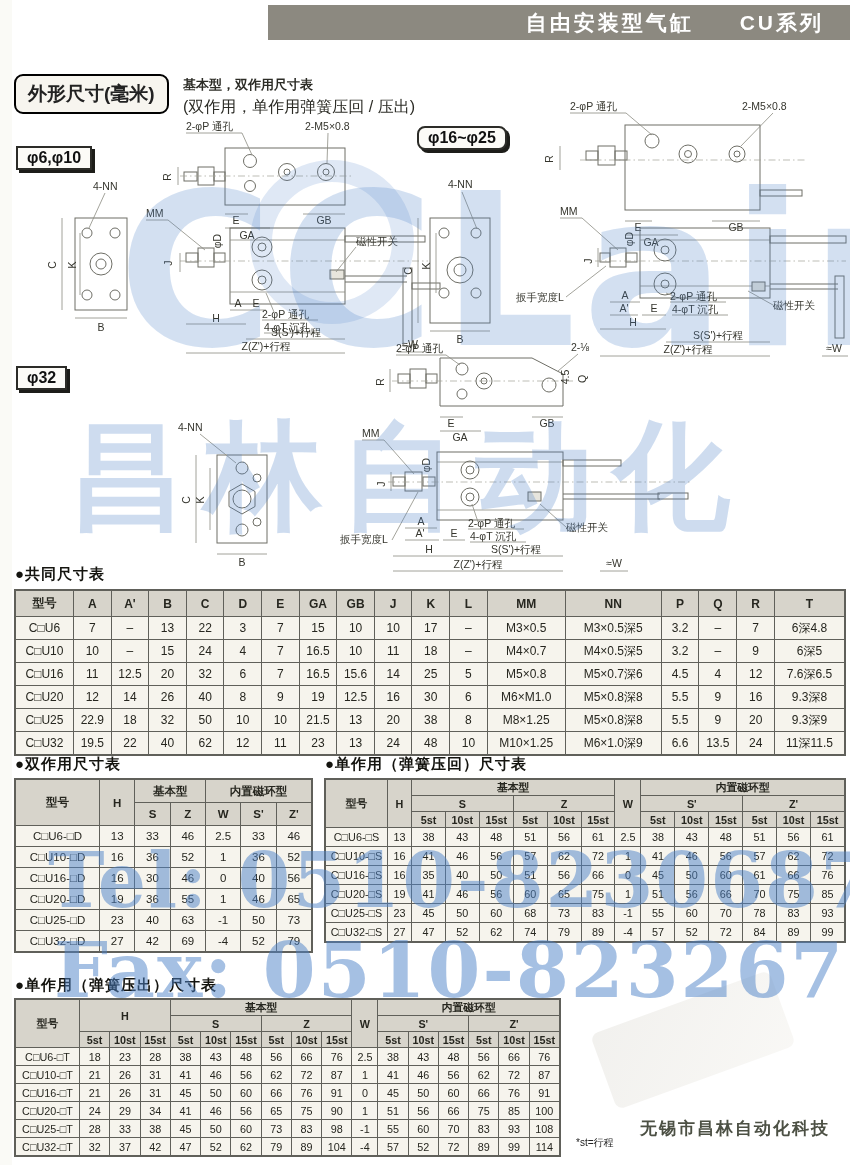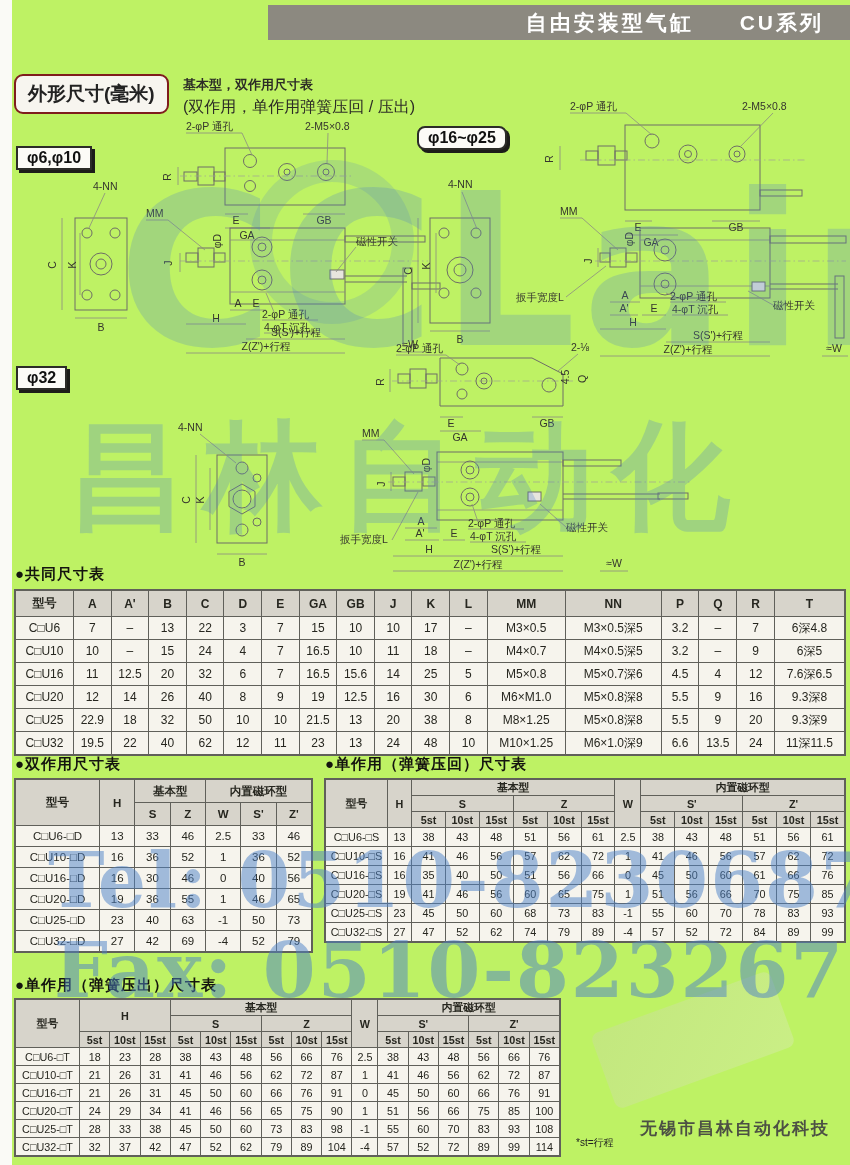--- a/index.html
+++ b/index.html
@@ -1,25 +1,25 @@
 <!DOCTYPE html>
 <html><head>
 <meta charset="utf-8">
 <style>
   html,body{margin:0;padding:0;background:#dddbd4;}
-  #page{position:relative;width:850px;height:1165px;background:#bef264;overflow:hidden;
+  #page{position:relative;width:850px;height:1165px;background:#ffffff;overflow:hidden;
         font-family:"Liberation Sans",sans-serif;color:#26261f;}
   #edge-strip{position:absolute;left:0;top:0;width:12px;height:100%;background:#fafaf6;}
   
   #header-bar{position:absolute;left:268px;top:5px;width:582px;height:35px;background:#8c8980;z-index:2;
               color:#ffffff;font-size:21px;font-weight:bold;line-height:35px;text-align:right;
               padding-right:26px;box-sizing:border-box;letter-spacing:3px;}
   #header-bar .t1{margin-right:46px;}
   
-  #dim-box{position:absolute;left:14px;top:74px;padding:5px 12px;border:2px solid #7f1d1d;border-radius:9px;
+  #dim-box{position:absolute;left:14px;top:74px;padding:5px 12px;border:2px solid #000000;border-radius:9px;
            font-size:19px;font-weight:bold;background:#f7f5ef;color:#222;z-index:2;}
   #subtitle{position:absolute;left:183px;top:76px;z-index:2;color:#2c2c26;}
   #subtitle .l1{font-size:13px;font-weight:bold;}
   #subtitle .l2{font-size:16px;margin-top:3px;}
   
   .tag{position:absolute;z-index:3;background:#fcfbf7;border:2px solid #2c2c28;box-shadow:3px 3px 0 #1d1d19;
        font-weight:bold;font-size:16px;padding:1px 9px;color:#111;}
   #tag-small{left:16px;top:146px;}
   #tag-mid{left:417px;top:126px;border-radius:8px;}
   #tag-large{left:16px;top:366px;}

